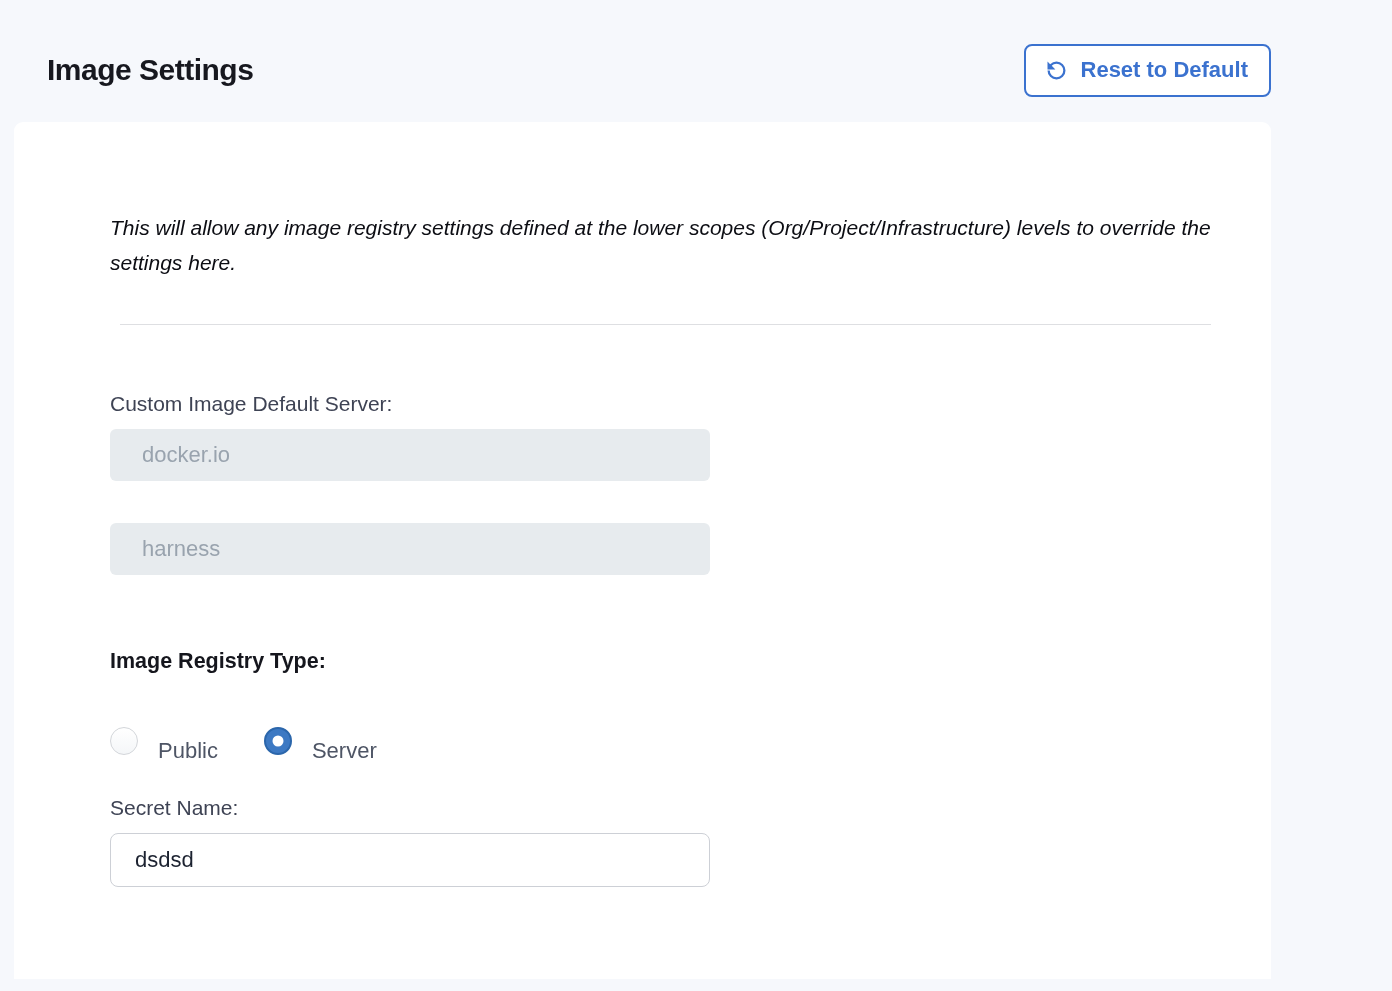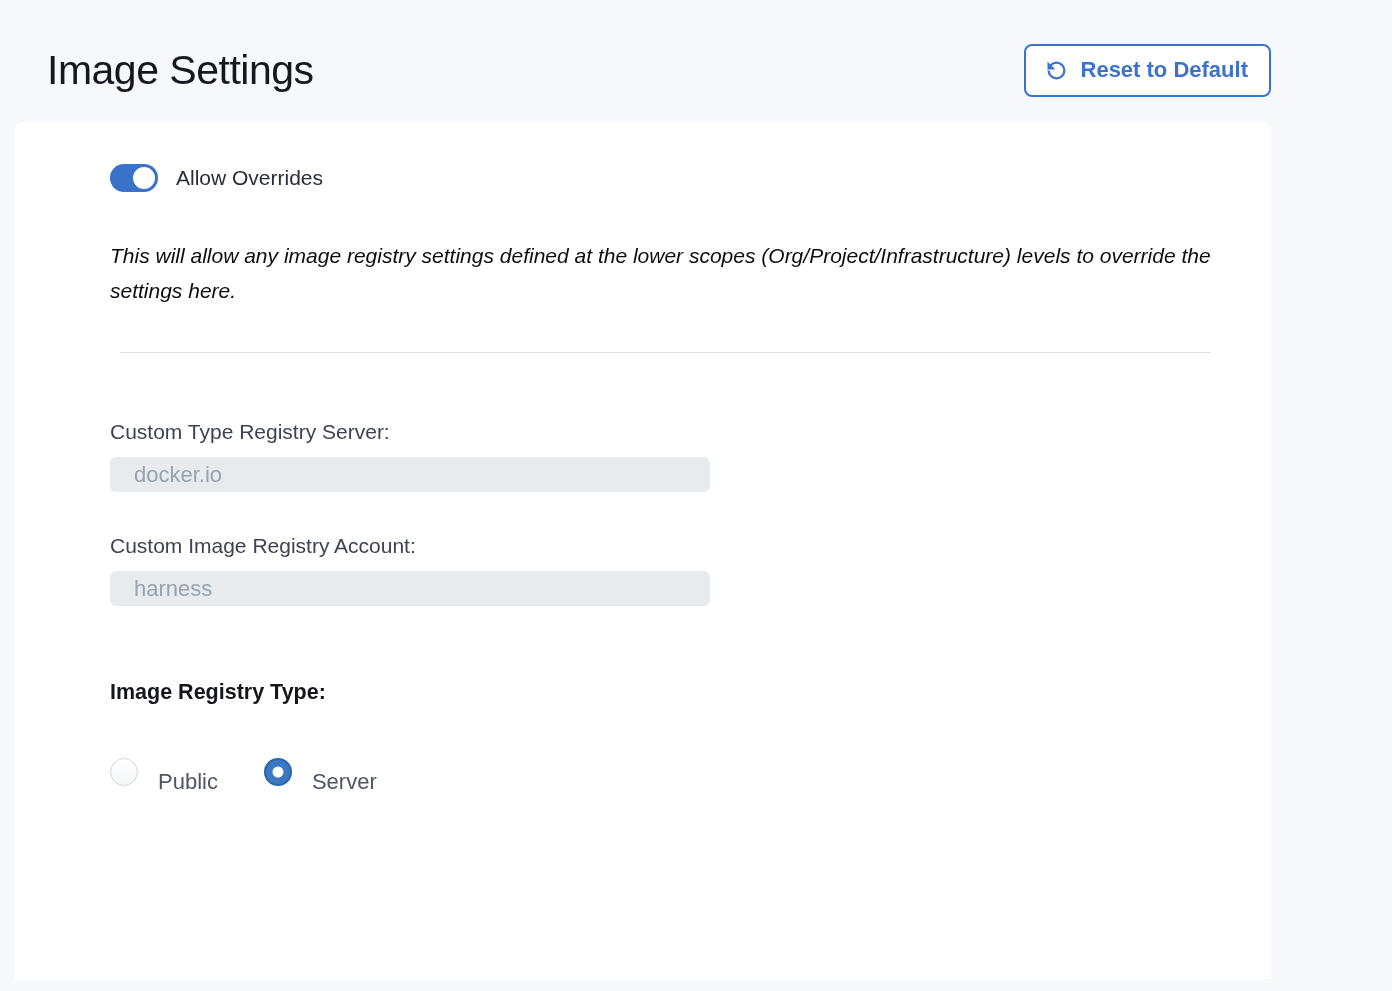--- a/index.html
+++ b/index.html
@@ -14,22 +14,22 @@
 
   
   .header {
     display: flex;
     align-items: center;
     justify-content: space-between;
     padding: 30px 121px 0 47px;
     height: 110px;
   }
   .page-title {
-    font-size: 41px;
-    font-weight: 400;
+    font-size: 30px;
+    font-weight: 700;
     color: #17181f;
     letter-spacing: -0.5px;
   }
   .reset-btn {
     display: flex;
     align-items: center;
     gap: 11px;
     background: #ffffff;
     border: 2px solid #3b72cf;
     border-radius: 8px;
@@ -101,28 +101,28 @@
   
   .field { margin-top: 42px; }
   .field.first { margin-top: 67px; }
   .field-label {
     font-size: 21px;
     color: #3e4354;
     margin-bottom: 13px;
   }
   .text-input {
     width: 600px;
-    height: 35px;
+    height: 52px;
     border: none;
     border-radius: 6px;
     background: #e7ebee;
     font-family: "Liberation Sans", sans-serif;
     font-size: 22px;
     color: #1c2230;
-    padding: 0 24px;
+    padding: 0 32px;
     outline: none;
   }
   .text-input::placeholder { color: #99a3ae; opacity: 1; }
 
   .type-label {
     margin-top: 74px;
     font-size: 21.5px;
     font-weight: 700;
     color: #15161d;
   }
@@ -195,48 +195,45 @@
       <svg viewBox="0 0 24 24" width="27" height="27" aria-hidden="true">
         <path transform="scale(-1,1) translate(-24,0)" d="M17.65 6.35A7.95 7.95 0 0 0 12 4a8 8 0 1 0 8 8h-2a6 6 0 1 1-6-6c1.66 0 3.14.69 4.22 1.78L13 11h7V4l-2.35 2.35z" fill="currentColor"></path>
       </svg>
     </span>
     <span>Reset to Default</span>
   </button>
 </div>
 
 <div class="card">
 
-  <div class="toggle-row">
-    <div class="toggle" role="switch" aria-checked="true">
-      <div class="knob"></div>
-    </div>
-    <span class="toggle-label">Allow Overrides</span>
-  </div>
 
   <p class="description">This will allow any image registry settings defined at the lower scopes (Org/Project/Infrastructure) levels to override the settings here.</p>
 
   <hr class="divider">
 
   <div class="field first">
-    <div class="field-label">Custom Type Registry Server:</div>
+    <div class="field-label">Custom Image Default Server:</div>
     <input class="text-input" type="text" disabled="" placeholder="docker.io" style="">
   </div>
 
   <div class="field">
-    <div class="field-label">Custom Image Registry Account:</div>
     <input class="text-input" type="text" disabled="" placeholder="harness" style="">
   </div>
 
   <div class="type-label">Image Registry Type:</div>
 
   <div class="radio-row">
     <div class="radio-option" role="radio" aria-checked="false">
       <span class="radio-circle unchecked"></span>
       <span class="radio-label">Public</span>
     </div>
     <div class="radio-option" role="radio" aria-checked="true">
       <span class="radio-circle checked"></span>
       <span class="radio-label">Server</span>
     </div>
   </div>
 
+  <div class="secret-field">
+    <div class="field-label">Secret Name:</div>
+    <input class="secret-input" type="text" value="dsdsd" style="">
+  </div>
 
 </div>
 
 </body></html>

